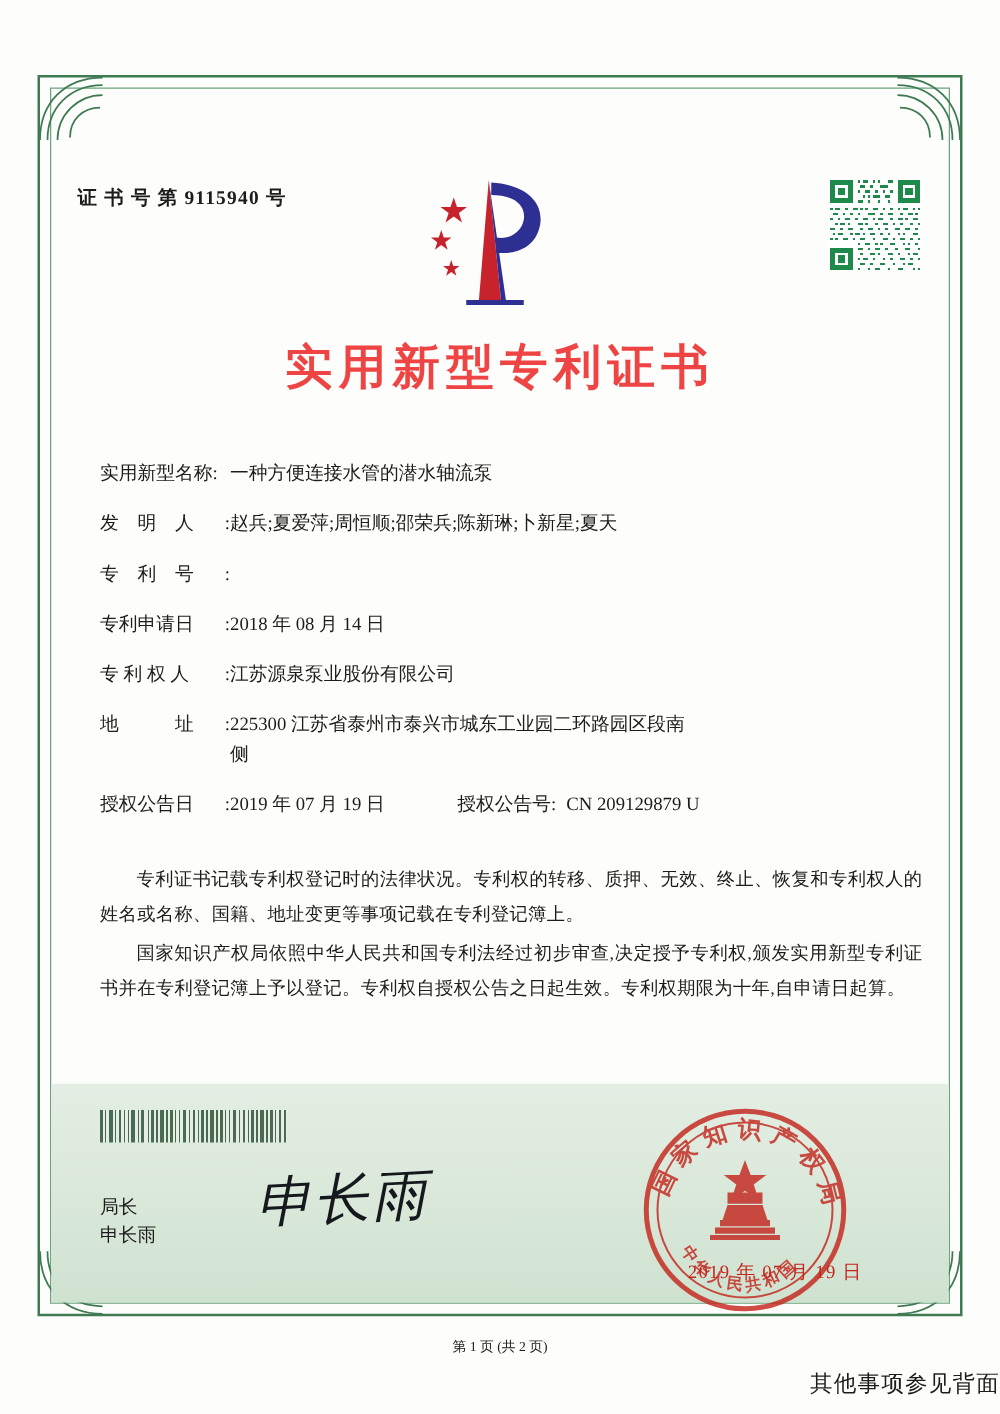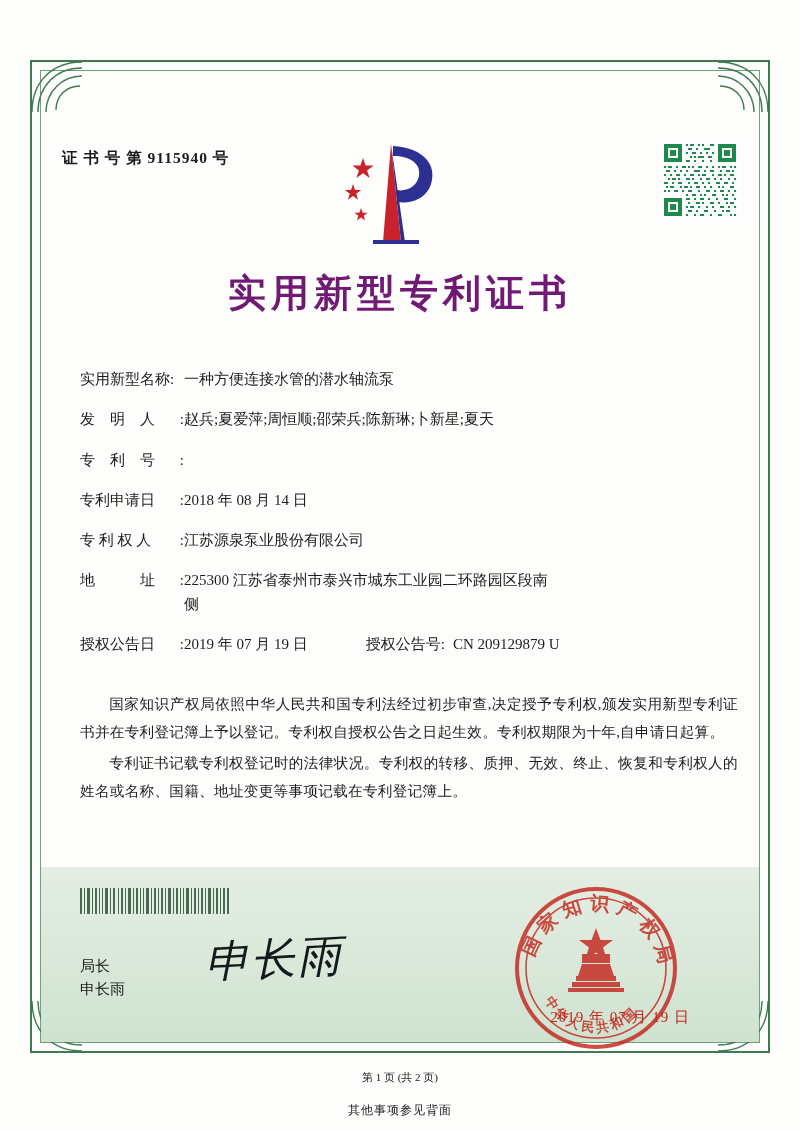--- a/index.html
+++ b/index.html
@@ -53,21 +53,21 @@
     width:76px; height:76px;
   }
 
   .title {
     position:absolute; left:0; right:0; top:268px;
     text-align:center;
     font-family:"DejaVu Sans", sans-serif;
     font-weight:bold;
     font-size:38px;
     letter-spacing:5px;
-    color:#701a75;
+    color:#ef4444;
   }
 
   .fields {
     position:absolute; left:80px; right:60px; top:368px;
     font-size:15px;
     line-height:1.55;
   }
   .frow {
     display:flex;
     margin-bottom:17px;
@@ -130,22 +130,22 @@
     color:#c4261d;
     letter-spacing:1px;
   }
   .page-no {
     position:absolute; left:0; right:0; bottom:46px;
     text-align:center;
     font-size:11px;
   }
   .footer-note {
     position:absolute; left:0; right:0; bottom:12px;
-    text-align:center;
-    font-size:12px;
+    text-align:right;
+    font-size:18px;
     letter-spacing:1px;
   }
 </style>
 </head>
 <body>
 
 <div class="page">
 
   <div class="border-outer"></div>
   <div class="border-inner"></div>
@@ -431,22 +431,22 @@
         <span class="seg2">
           <span class="l">授权公告号:</span>
           <span style="margin-left:8px">CN 209129879 U</span>
         </span>
       </div>
     </div>
 
   </div>
 
   <div class="body-text">
+    <p>专利证书记载专利权登记时的法律状况。专利权的转移、质押、无效、终止、恢复和专利权人的姓名或名称、国籍、地址变更等事项记载在专利登记簿上。</p>
     <p>国家知识产权局依照中华人民共和国专利法经过初步审查,决定授予专利权,颁发实用新型专利证书并在专利登记簿上予以登记。专利权自授权公告之日起生效。专利权期限为十年,自申请日起算。</p>
-    <p>专利证书记载专利权登记时的法律状况。专利权的转移、质押、无效、终止、恢复和专利权人的姓名或名称、国籍、地址变更等事项记载在专利登记簿上。</p>
   </div>
 
   <div class="band"></div>
 
   <div class="barcode">
     <svg width="150" height="26" viewBox="0 0 150 26" shape-rendering="crispEdges">
       <rect width="150" height="26" fill="#e4eee4"></rect>
       <g fill="#4a6b52">
         <rect x="0" y="0" width="2" height="26"></rect>
           <rect x="4" y="0" width="1" height="26"></rect>

